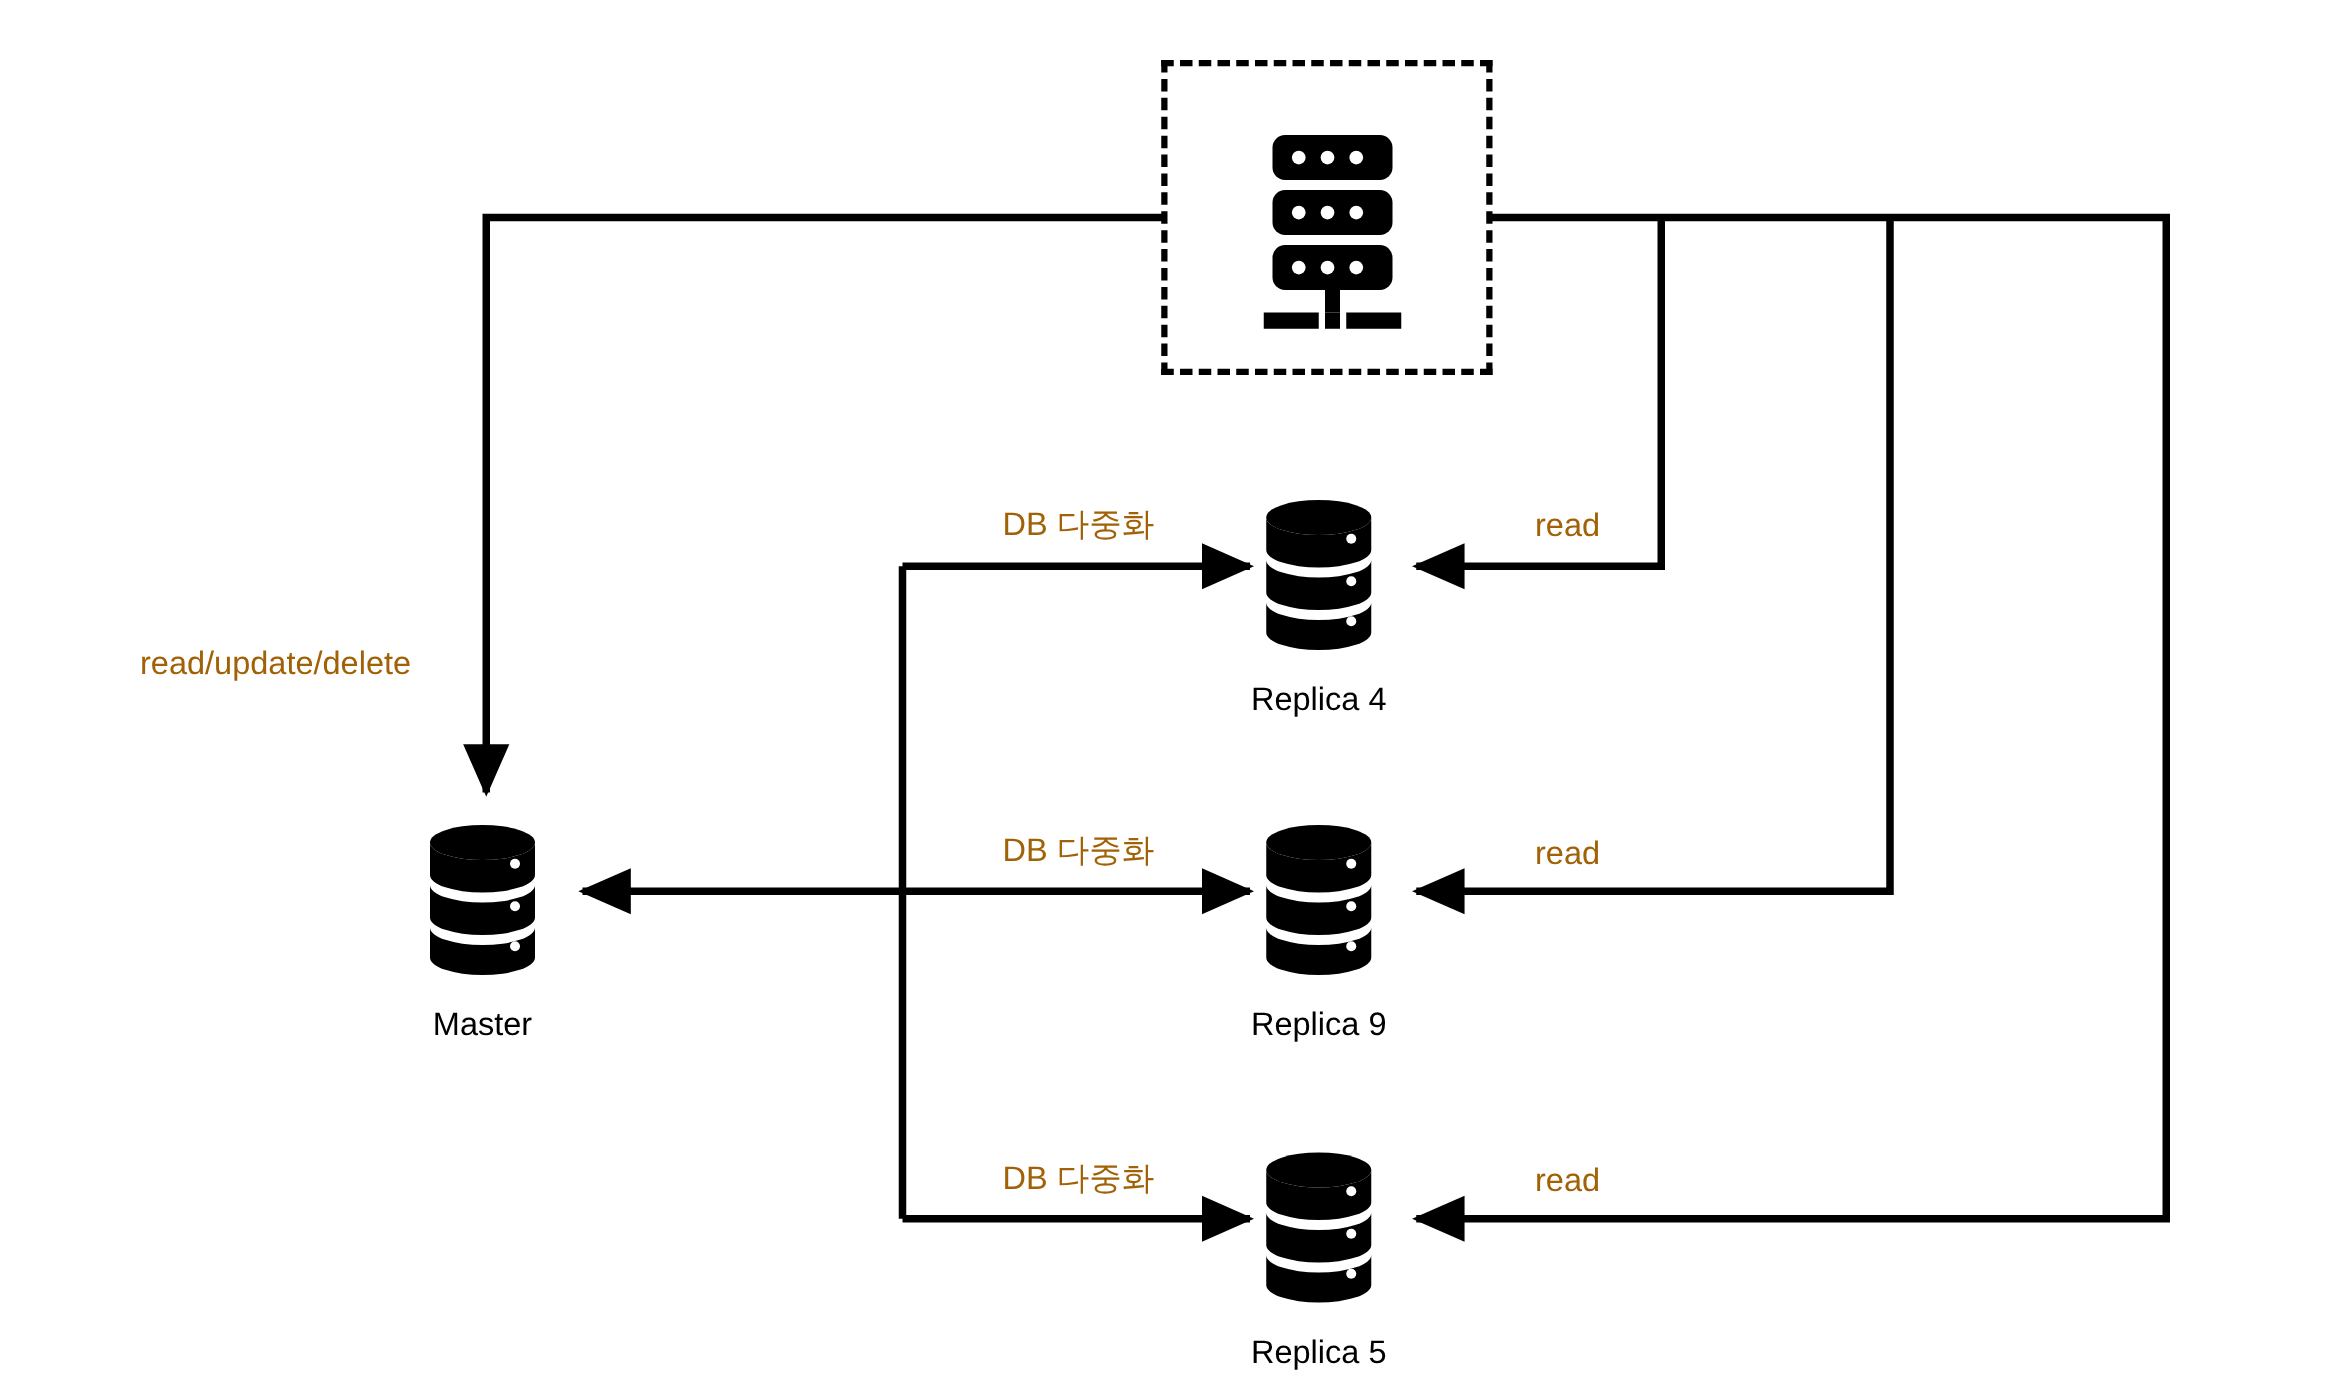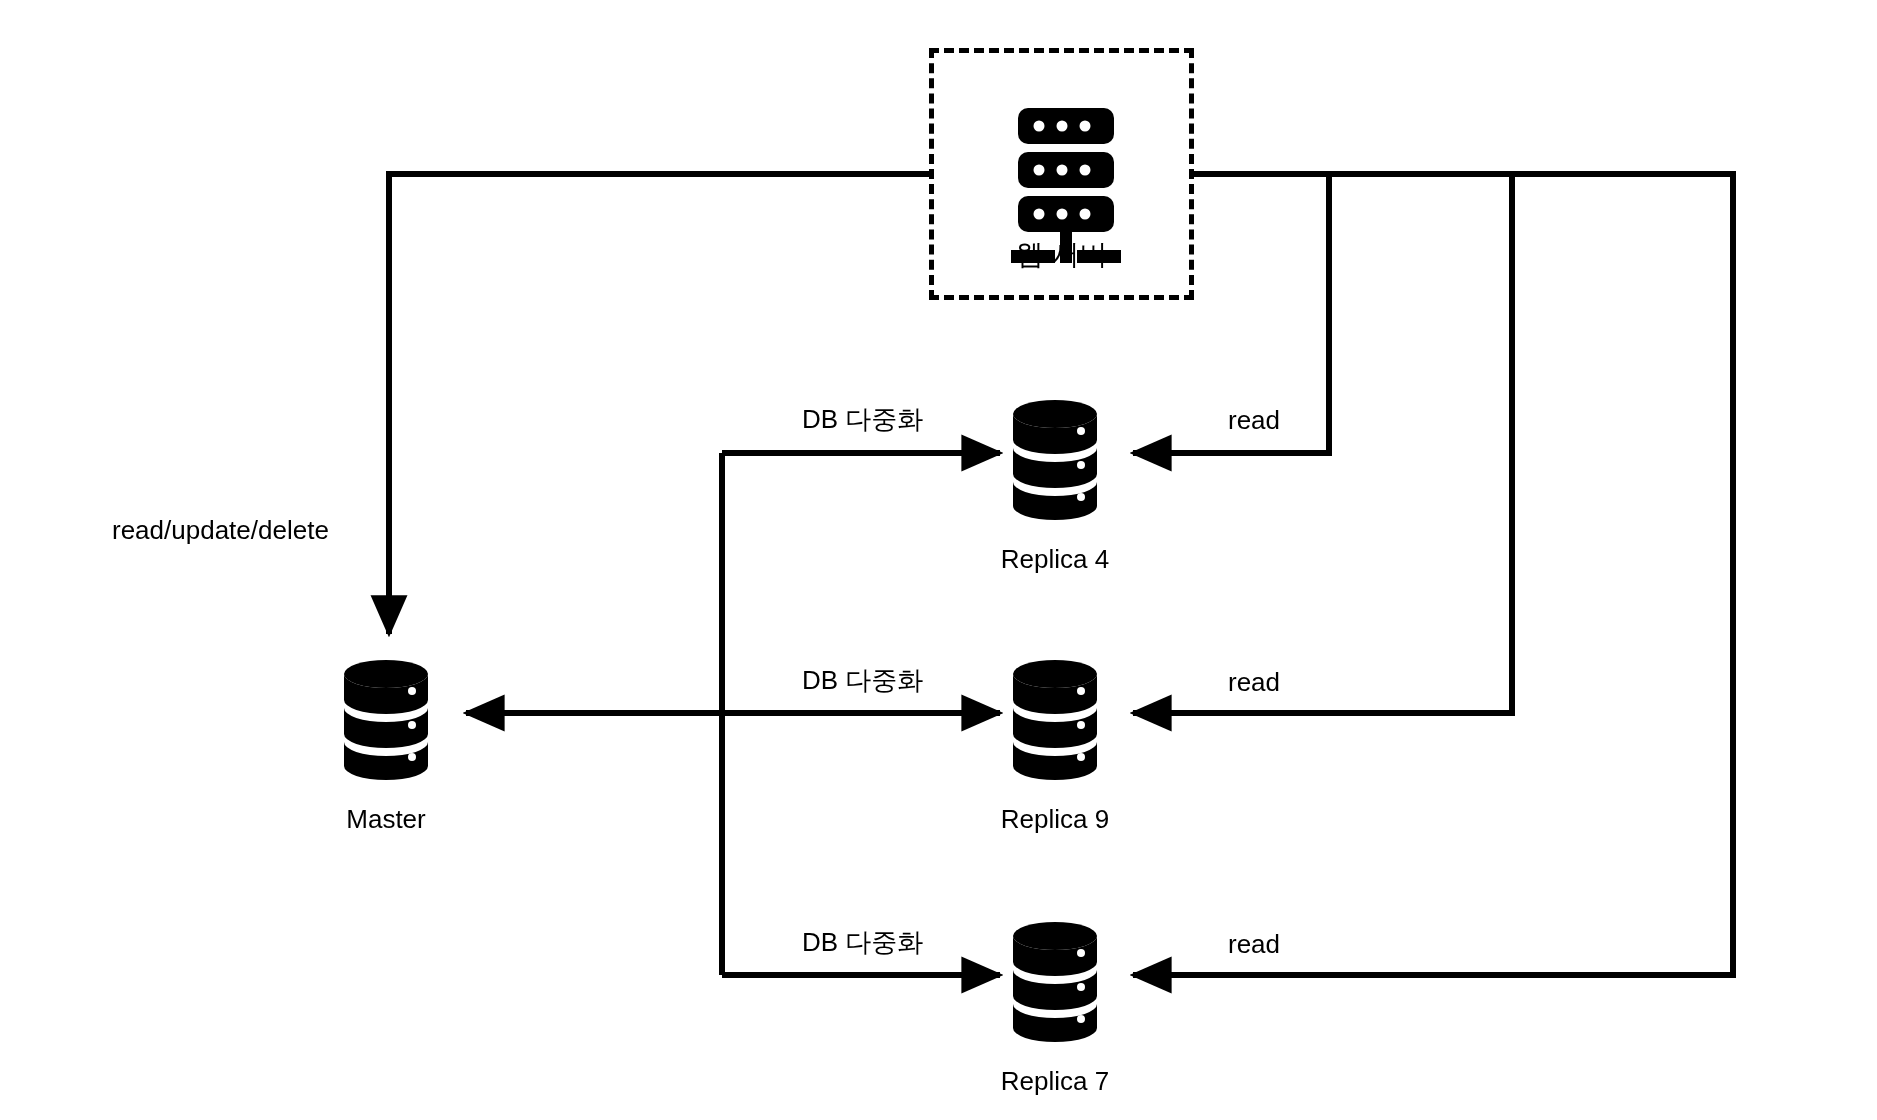--- a/index.html
+++ b/index.html
@@ -1,19 +1,19 @@
 <!DOCTYPE html>
 <html><head>
 <meta charset="utf-8">
 <style>
   html,body{margin:0;padding:0;background:#ffffff;}
   body{font-family:"Liberation Sans","DejaVu Sans",sans-serif;}
   #canvas{position:relative;width:1877px;height:1120px;background:#ffffff;overflow:hidden;}
   #diagram{position:absolute;inset:0;}
-  .lbl{position:absolute;color:#000000;white-space:nowrap;font-size:26px;line-height:1;}
+  .lbl{position:absolute;color:#a16207;white-space:nowrap;font-size:26px;line-height:1;}
   .node-label{position:absolute;color:#000;white-space:nowrap;font-size:26px;line-height:1;text-align:center;}
   .webserver-box{
     position:absolute;
     border:5px dashed #000;
     box-sizing:border-box;
     background:transparent;
   }
   .ws-caption{
     position:absolute;
     width:100%;
@@ -115,29 +115,28 @@
       <path d="M 1013 936 L 1013 962 A 42 14 0 0 0 1097 962 L 1097 936 A 42 14 0 0 1 1013 936 z"></path>
       <circle cx="1081" cy="953" r="4" fill="#fff"></circle>
       <path d="M 1013 970 L 1013 996 A 42 14 0 0 0 1097 996 L 1097 970 A 42 14 0 0 1 1013 970 z"></path>
       <circle cx="1081" cy="987" r="4" fill="#fff"></circle>
       <path d="M 1013 1004 L 1013 1028 A 42 14 0 0 0 1097 1028 L 1097 1004 A 42 14 0 0 1 1013 1004 z"></path>
       <circle cx="1081" cy="1019" r="4" fill="#fff"></circle>
     </g>
   </svg>
 
   <div class="webserver-box" style="left:929px;top:48px;width:265px;height:252px;"></div>
-  <div class="ws-caption" style="left:929px;top:236px;width:265px;">웹 서버</div>
 
   <div class="node-label" style="left:286px;top:806px;width:200px;">Master</div>
 
   <div class="node-label" style="left:955px;top:546px;width:200px;">Replica 4</div>
 
   <div class="node-label" style="left:955px;top:806px;width:200px;">Replica 9</div>
 
-  <div class="node-label" style="left:955px;top:1068px;width:200px;">Replica 7</div>
+  <div class="node-label" style="left:955px;top:1068px;width:200px;">Replica 5</div>
 
   <div class="lbl" style="left:112px;top:517px;">read/update/delete</div>
 
   <div class="lbl" style="left:802px;top:406px;">DB 다중화</div>
 
   <div class="lbl" style="left:802px;top:667px;">DB 다중화</div>
 
   <div class="lbl" style="left:802px;top:929px;">DB 다중화</div>
 
   <div class="lbl" style="left:1228px;top:407px;">read</div>

